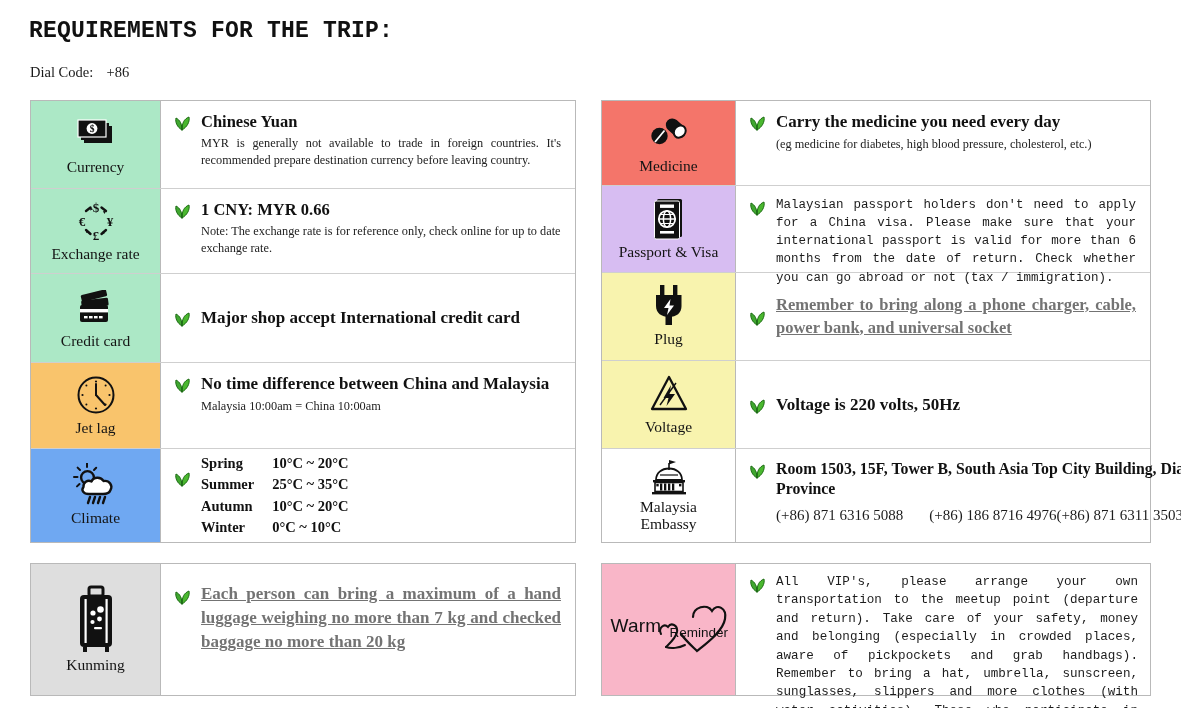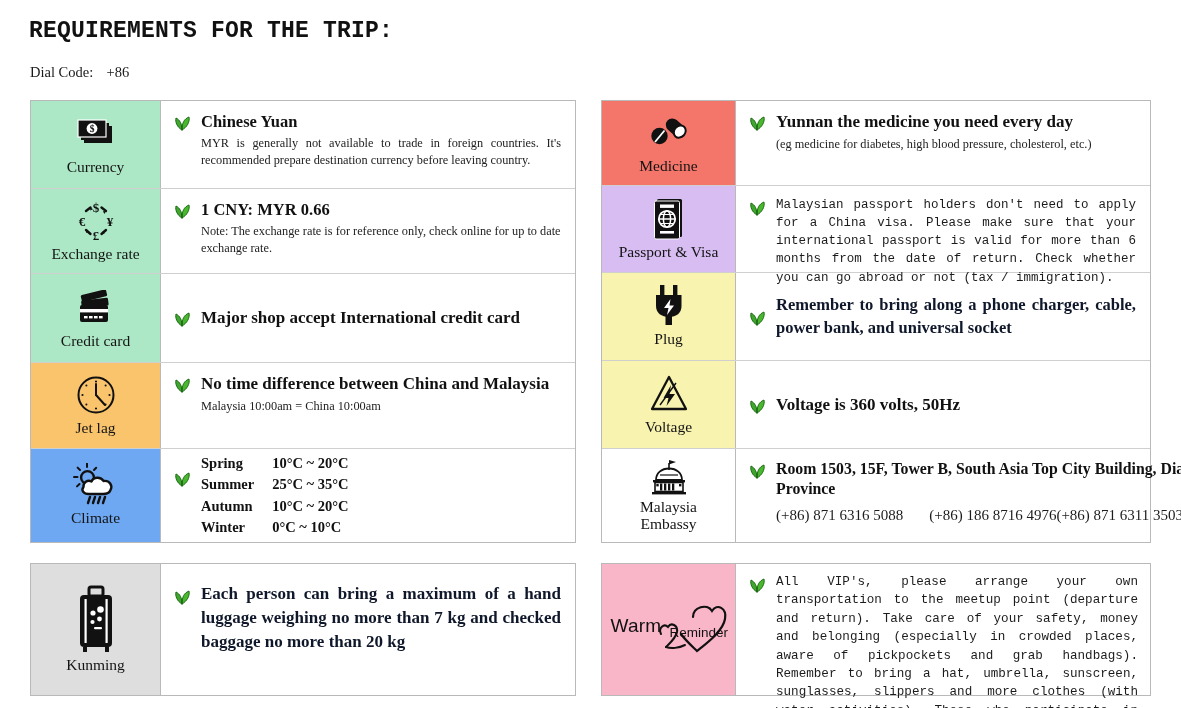--- a/index.html
+++ b/index.html
@@ -83,21 +83,21 @@
     font-size:12.3px;line-height:1.4;color:#222;margin-top:3px;
     font-family:"Liberation Serif", serif;
   }
   .sub.just{text-align:justify;}
   .para{
     font-size:12.5px;line-height:1.45;color:#1c1c1c;text-align:justify;
     font-family:Liberation Mono, monospace;
   }
   .bold-just{
     font-weight:bold;font-size:16.5px;line-height:1.34;text-align:justify;
-    color:#0f172a;font-family:"Liberation Serif", serif;
+    color:#737373;font-family:"Liberation Serif", serif;text-decoration:underline;
   }
 
   
   .climate{display:table;border-collapse:collapse;}
   .crow{display:table-row;}
   .cseason,.ctemp{
     display:table-cell;font-weight:bold;font-size:14.5px;line-height:1.45;
     padding-right:18px;white-space:nowrap;color:#111;
     font-family:"Liberation Serif", serif;
   }
@@ -346,21 +346,21 @@
       </div>
       <div class="content">
         <span class="leaf">
           <svg width="22" height="18" viewBox="0 0 22 18">
             <path d="M11 17 C11 11 9 7 5 5 C4 9 6 14 11 17 Z" fill="#3fa72f" stroke="#1d6b14" stroke-width="1"></path>
             <path d="M11 17 C11 10 13 6 18 4 C19 9 16 14 11 17 Z" fill="#4ab82f" stroke="#1d6b14" stroke-width="1"></path>
             <path d="M11 17.5 L11 12" stroke="#1d6b14" stroke-width="1.5"></path>
           </svg>
         </span>
         <div class="ctext">
-          <div class="h-line big">Yunnan the medicine you need every day</div>
+          <div class="h-line big">Carry the medicine you need every day</div>
           <div class="sub">(eg medicine for diabetes, high blood pressure, cholesterol, etc.)</div>
         </div>
       </div>
     </div>
 
     <div class="row" style="height:87px">
       <div class="iconcell" style="background:#d7bdf2">
         <span class="iconglyph">
           <svg width="40" height="44" viewBox="0 0 40 44">
             <rect x="8" y="2" width="25" height="38" rx="1.5" fill="#111"></rect>
@@ -429,21 +429,21 @@
       </div>
       <div class="content vc">
         <span class="leaf" style="margin-top:0">
           <svg width="22" height="18" viewBox="0 0 22 18">
             <path d="M11 17 C11 11 9 7 5 5 C4 9 6 14 11 17 Z" fill="#3fa72f" stroke="#1d6b14" stroke-width="1"></path>
             <path d="M11 17 C11 10 13 6 18 4 C19 9 16 14 11 17 Z" fill="#4ab82f" stroke="#1d6b14" stroke-width="1"></path>
             <path d="M11 17.5 L11 12" stroke="#1d6b14" stroke-width="1.5"></path>
           </svg>
         </span>
         <div class="ctext">
-          <div class="h-line big">Voltage is 360 volts, 50Hz</div>
+          <div class="h-line big">Voltage is 220 volts, 50Hz</div>
         </div>
       </div>
     </div>
 
     <div class="row" style="height:93px">
       <div class="iconcell" style="background:#ffffff">
         <span class="iconglyph" style="height:38px">
           <svg width="46" height="38" viewBox="0 0 46 38">
             <path d="M23 5 L23 12" stroke="#111" stroke-width="1.6"></path>
             <path d="M23 2 L30 4 L23 6.5 Z" fill="#111"></path>

